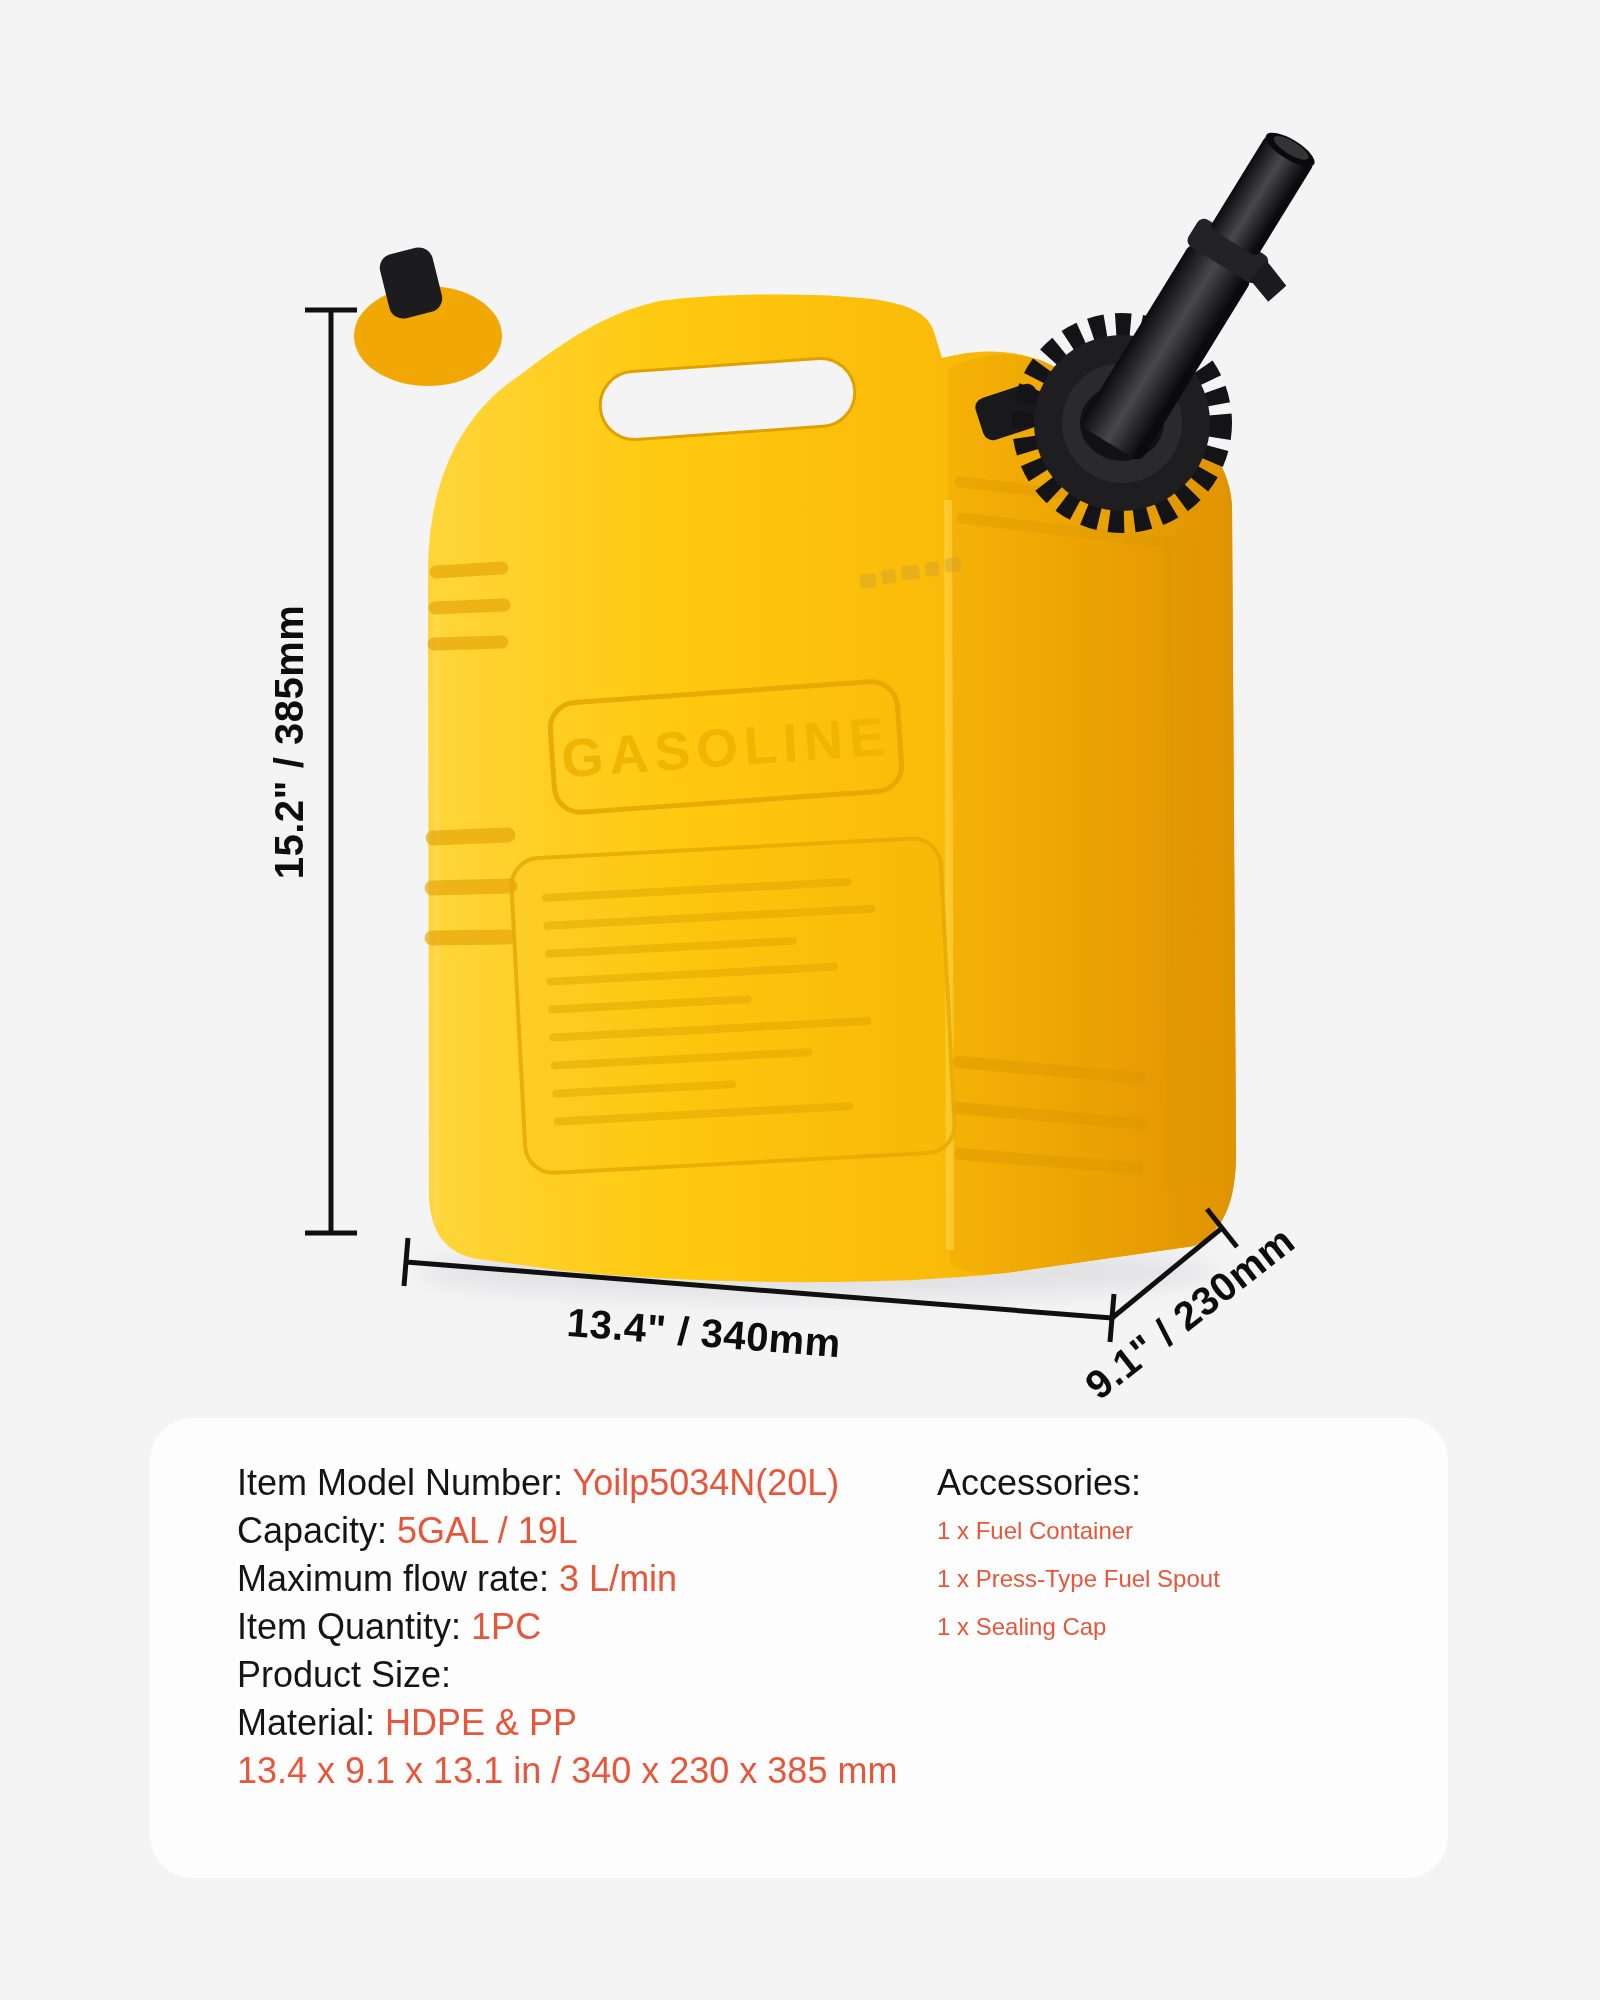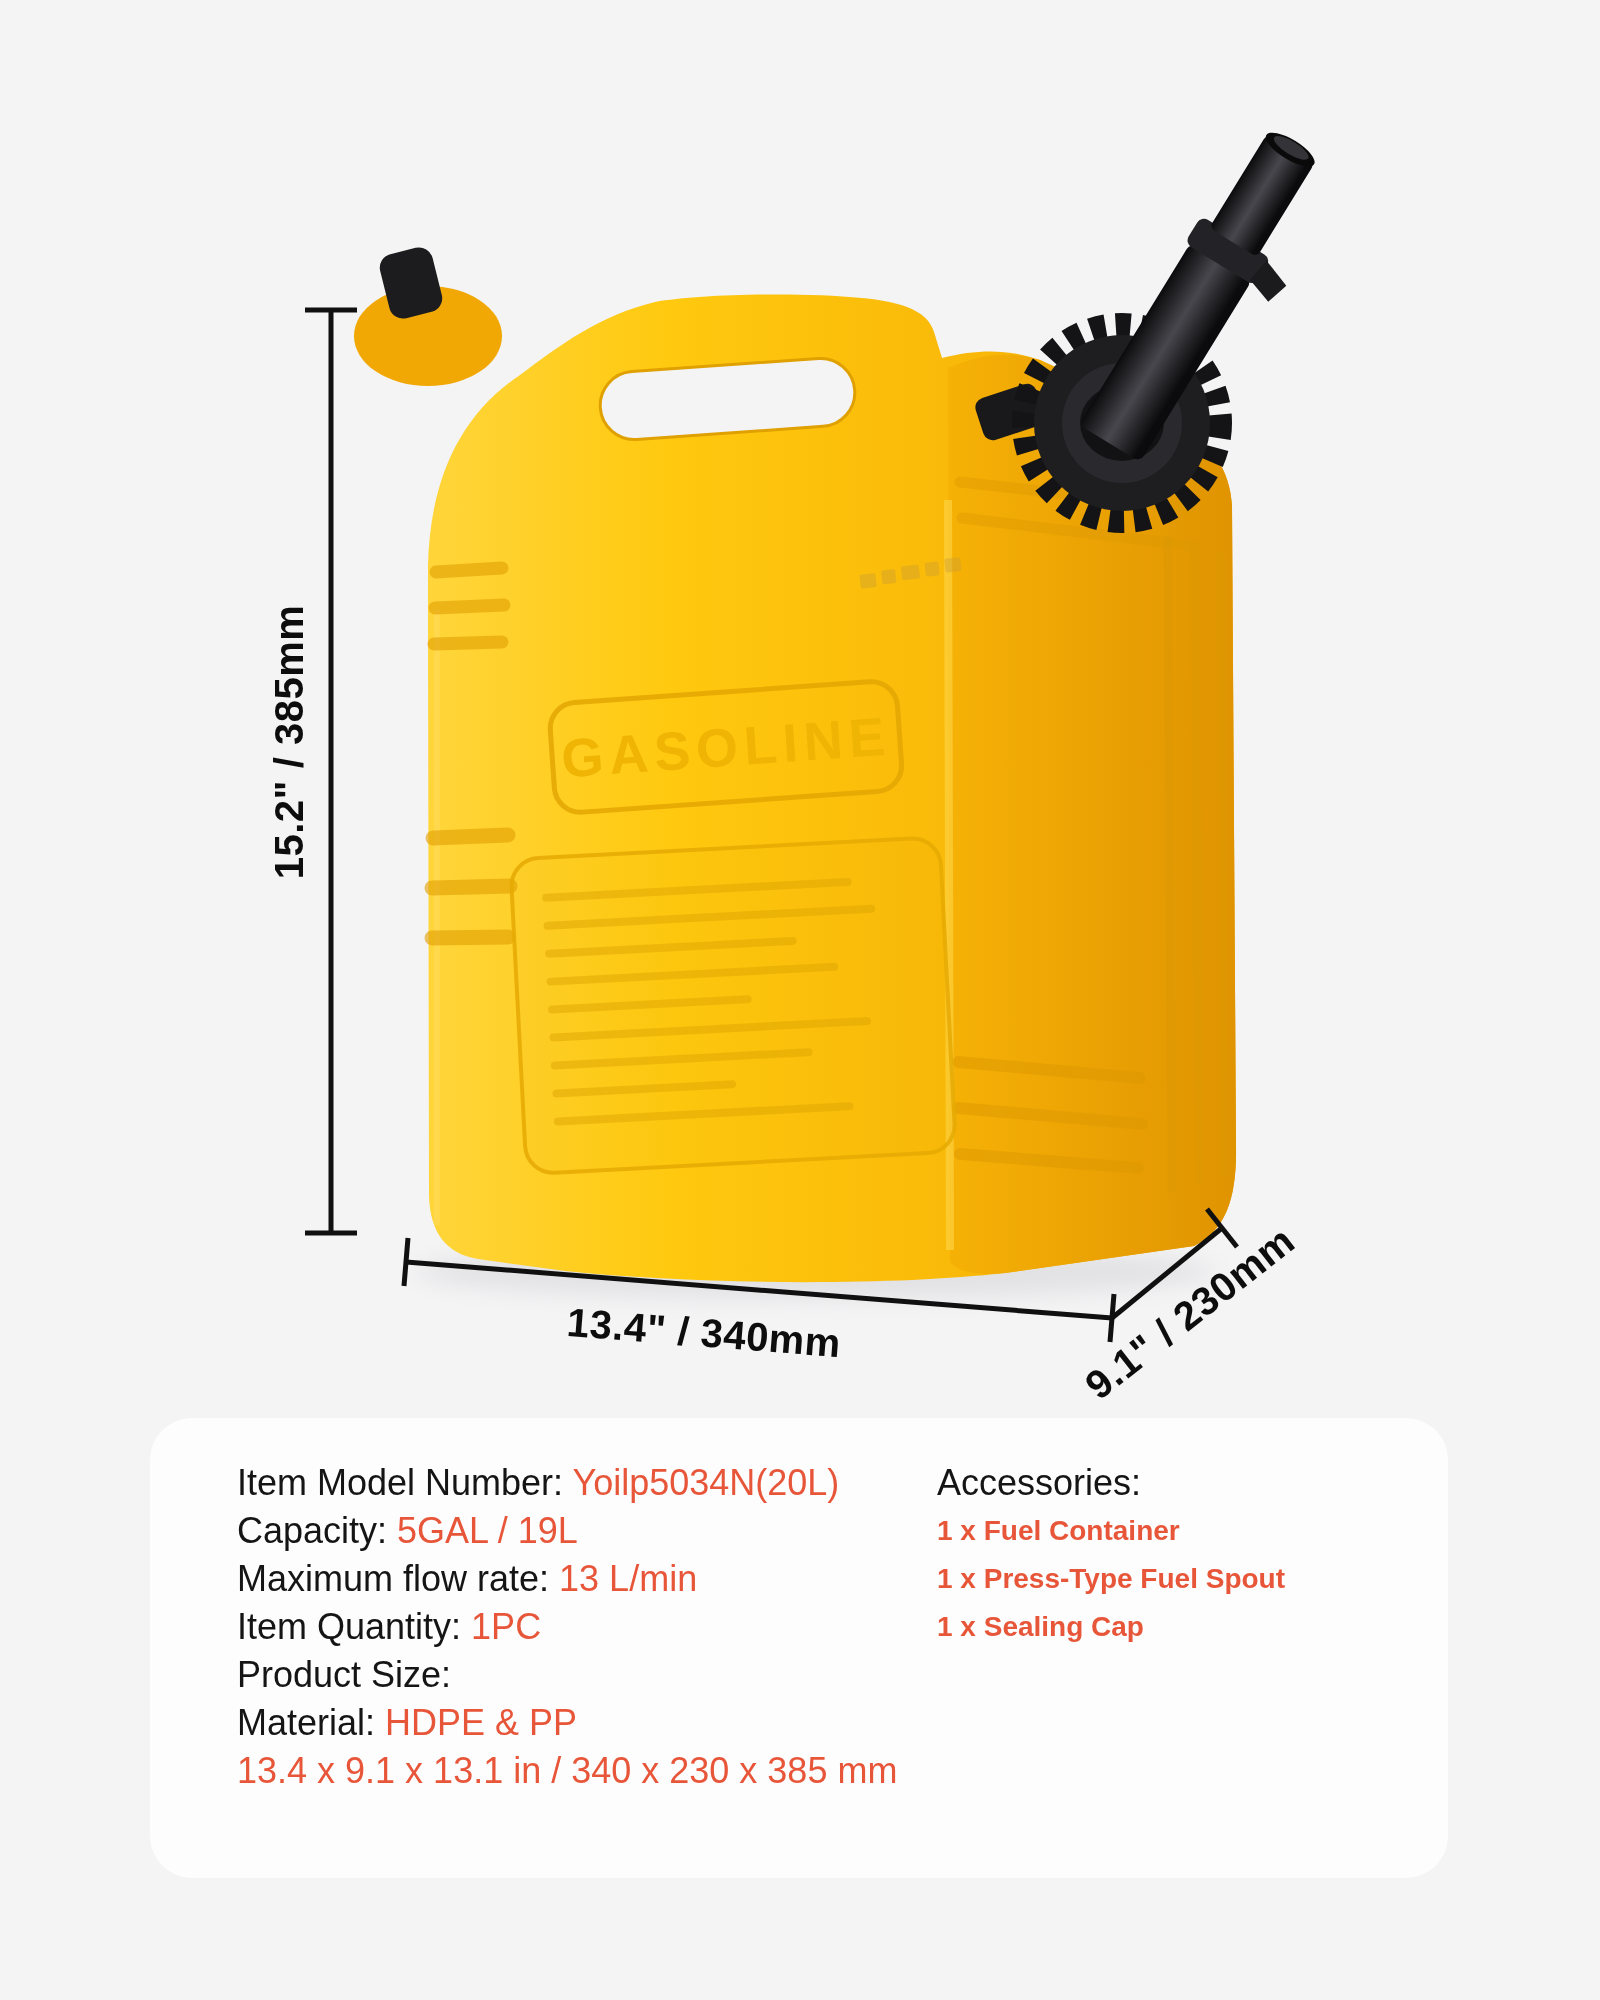--- a/index.html
+++ b/index.html
@@ -32,21 +32,21 @@
     position:absolute;left:150px;top:1418px;width:1298px;height:460px;
     background:var(--panel);border-radius:42px;
     padding:41px 0 0 87px;
   }
   .spec-col-left{position:absolute;left:87px;top:41px;width:680px;}
   .spec-col-right{position:absolute;left:787px;top:41px;width:480px;}
   .spec-row{font-size:36px;line-height:48px;white-space:nowrap;}
   .spec-label{color:var(--text);font-weight:400;}
   .spec-value{color:var(--accent);font-weight:normal;}
   .acc-heading{font-size:36px;line-height:48px;color:var(--text);font-weight:400;}
-  .acc-item{font-size:28px;line-height:48px;color:var(--accent);font-weight:bold;white-space:nowrap;}
+  .acc-item{font-size:24px;line-height:48px;color:var(--accent);font-weight:normal;white-space:nowrap;}
 </style>
 </head>
 <body>
 
 <div class="stage">
 
   <svg class="scene" width="1600" height="2000" viewBox="0 0 1600 2000" aria-hidden="true">
     <defs>
       <linearGradient id="bodyGrad" x1="0" y1="0" x2="1" y2="0">
         <stop offset="0" stop-color="#FFD53A"></stop>
@@ -186,21 +186,21 @@
   </svg>
 
   <div class="dim-label height">15.2" / 385mm</div>
   <div class="dim-label width">13.4" / 340mm</div>
   <div class="dim-label depth">9.1" / 230mm</div>
 
   <div class="spec-panel">
     <div class="spec-col-left">
       <div class="spec-row"><span class="spec-label">Item Model Number: </span><span class="spec-value">Yoilp5034N(20L)</span></div>
       <div class="spec-row"><span class="spec-label">Capacity: </span><span class="spec-value">5GAL / 19L</span></div>
-      <div class="spec-row"><span class="spec-label">Maximum flow rate: </span><span class="spec-value">13 L/min</span></div>
+      <div class="spec-row"><span class="spec-label">Maximum flow rate: </span><span class="spec-value">3 L/min</span></div>
       <div class="spec-row"><span class="spec-label">Item Quantity: </span><span class="spec-value">1PC</span></div>
       <div class="spec-row"><span class="spec-label">Product Size:</span><span class="spec-value"></span></div>
       <div class="spec-row"><span class="spec-label">Material: </span><span class="spec-value">HDPE &amp; PP</span></div>
       <div class="spec-row"><span class="spec-label"></span><span class="spec-value">13.4 x 9.1 x 13.1 in / 340 x 230 x 385 mm</span></div>
     </div>
     <div class="spec-col-right">
       <div class="acc-heading">Accessories:</div>
       <div class="acc-item">1 x Fuel Container</div>
       <div class="acc-item">1 x Press-Type Fuel Spout</div>
       <div class="acc-item">1 x Sealing Cap</div>

